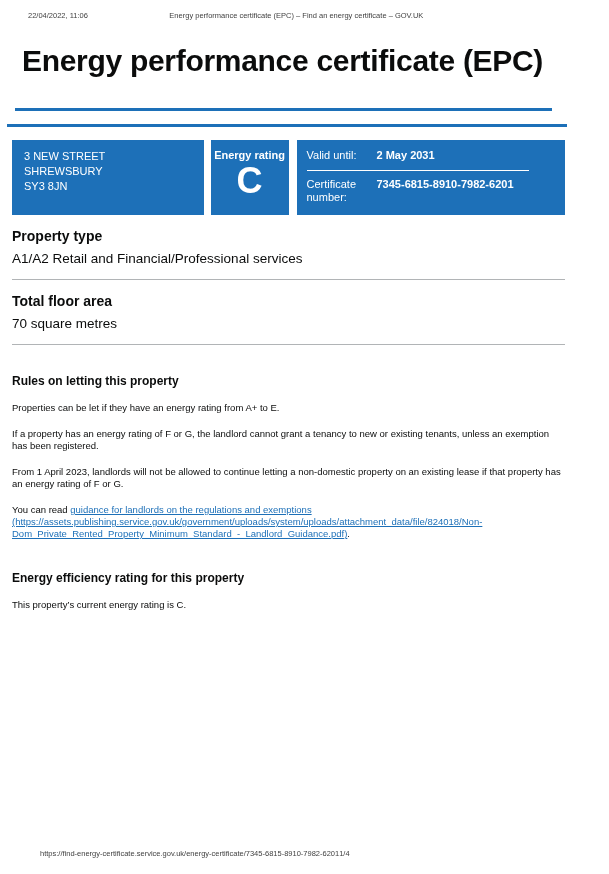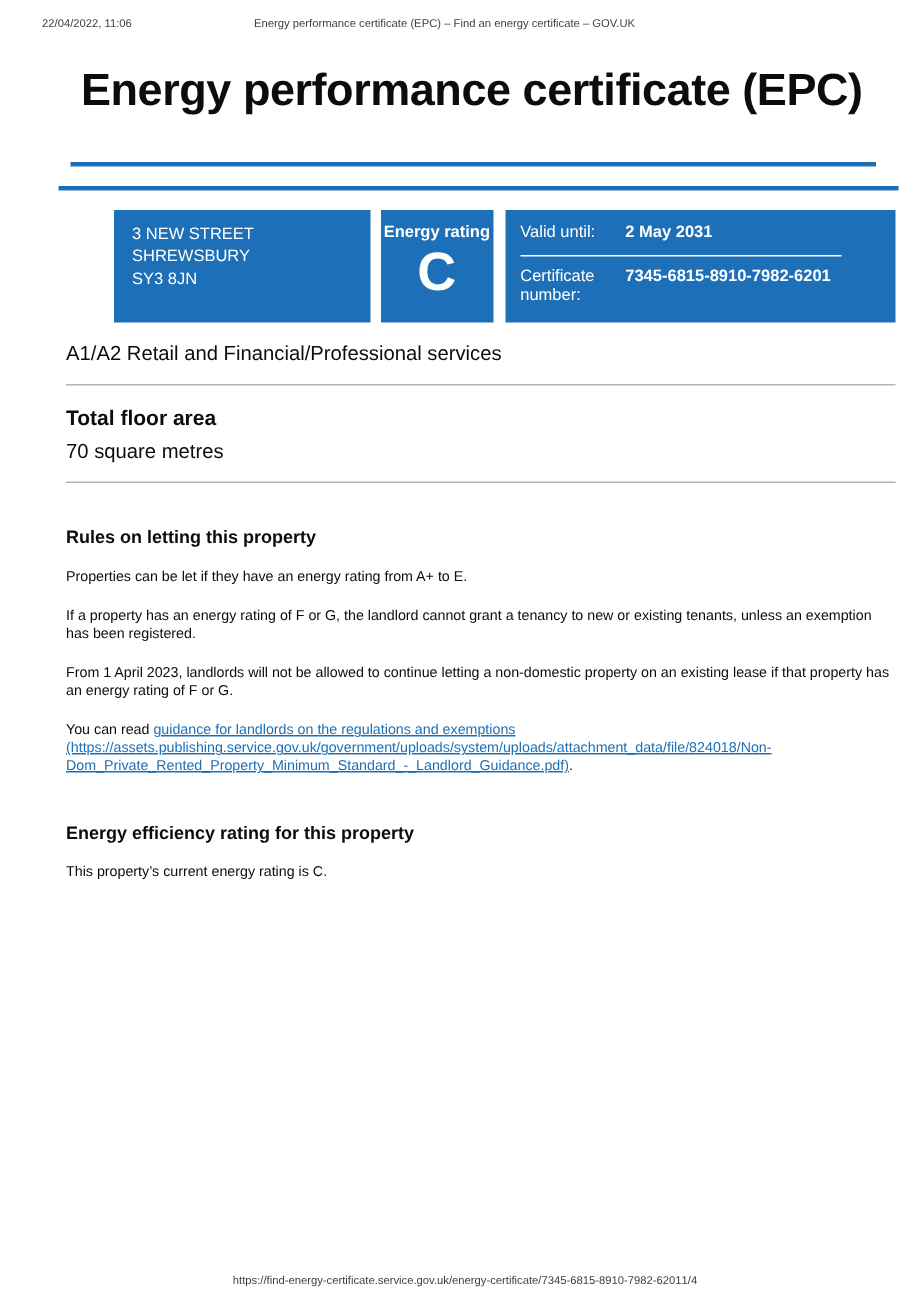--- a/index.html
+++ b/index.html
@@ -17,45 +17,45 @@
     position: absolute; top: 11px; left: 28px; right: 29px;
     font-size: 7.5px; color: #3f3f3f;
   }
   .print-header .doc-title {
     position: absolute; left: 50%; transform: translateX(-53%);
     top: 0; white-space: nowrap;
   }
   .print-footer {
     position: absolute; bottom: 16px; left: 40px; right: 29px;
     font-size: 7.5px; color: #3f3f3f;
-    display: flex; justify-content: center;
+    display: flex; justify-content: flex-start;
   }
 
   
-  .content { position: absolute; top: 44px; left: 44px; width: 553px; }
+  .content { position: absolute; top: 44px; left: 12px; width: 553px; }
 
   h1.page-title {
     font-size: 30px; line-height: 34px; font-weight: bold;
     letter-spacing: -0.3px;
     padding-left: 10px; max-width: 545px;
   }
 
   .rule-blue-1 {
     border: 0; border-top: 3px solid #1d70b8;
     margin: 30px 13px 0 3px;
   }
   .rule-blue-2 {
     border: 0; border-top: 3px solid #1d70b8;
     margin: 13px -2px 0 -5px;
   }
 
   
   .banner { display: flex; margin-top: 13px; height: 75px; }
   .panel { background: #1d70b8; color: #ffffff; }
-  .panel-address { width: 176px; padding: 9px 12px; margin-left: 32px; }
+  .panel-address { width: 192px; padding: 9px 12px; }
   .panel-address .addr-line { font-size: 11px; line-height: 15px; font-weight: 500; }
   .panel-rating {
     width: 78px; margin-left: 7px;
     display: flex; flex-direction: column; align-items: center;
     padding-top: 9px;
   }
   .panel-rating .rating-label { font-size: 11px; font-weight: bold; }
   .panel-rating .rating-value { font-size: 36px; font-weight: bold; line-height: 40px; }
   .panel-validity { width: 269px; margin-left: 8px; padding: 9px 10px; font-size: 11px; }
   .validity-row { display: flex; }
@@ -106,20 +106,21 @@
       </div>
       <hr class="rule-white">
       <div class="validity-row">
         <span class="v-label">Certificate number:</span>
         <span class="v-value">7345-6815-8910-7982-6201</span>
       </div>
     </div>
   </div>
 
   <div class="field">
+    <div class="field-label">Property type</div>
     <div class="field-value">A1/A2 Retail and Financial/Professional services</div>
   </div>
   <hr class="rule-grey">
 
   <div class="field">
     <div class="field-label">Total floor area</div>
     <div class="field-value">70 square metres</div>
   </div>
   <hr class="rule-grey">
 

